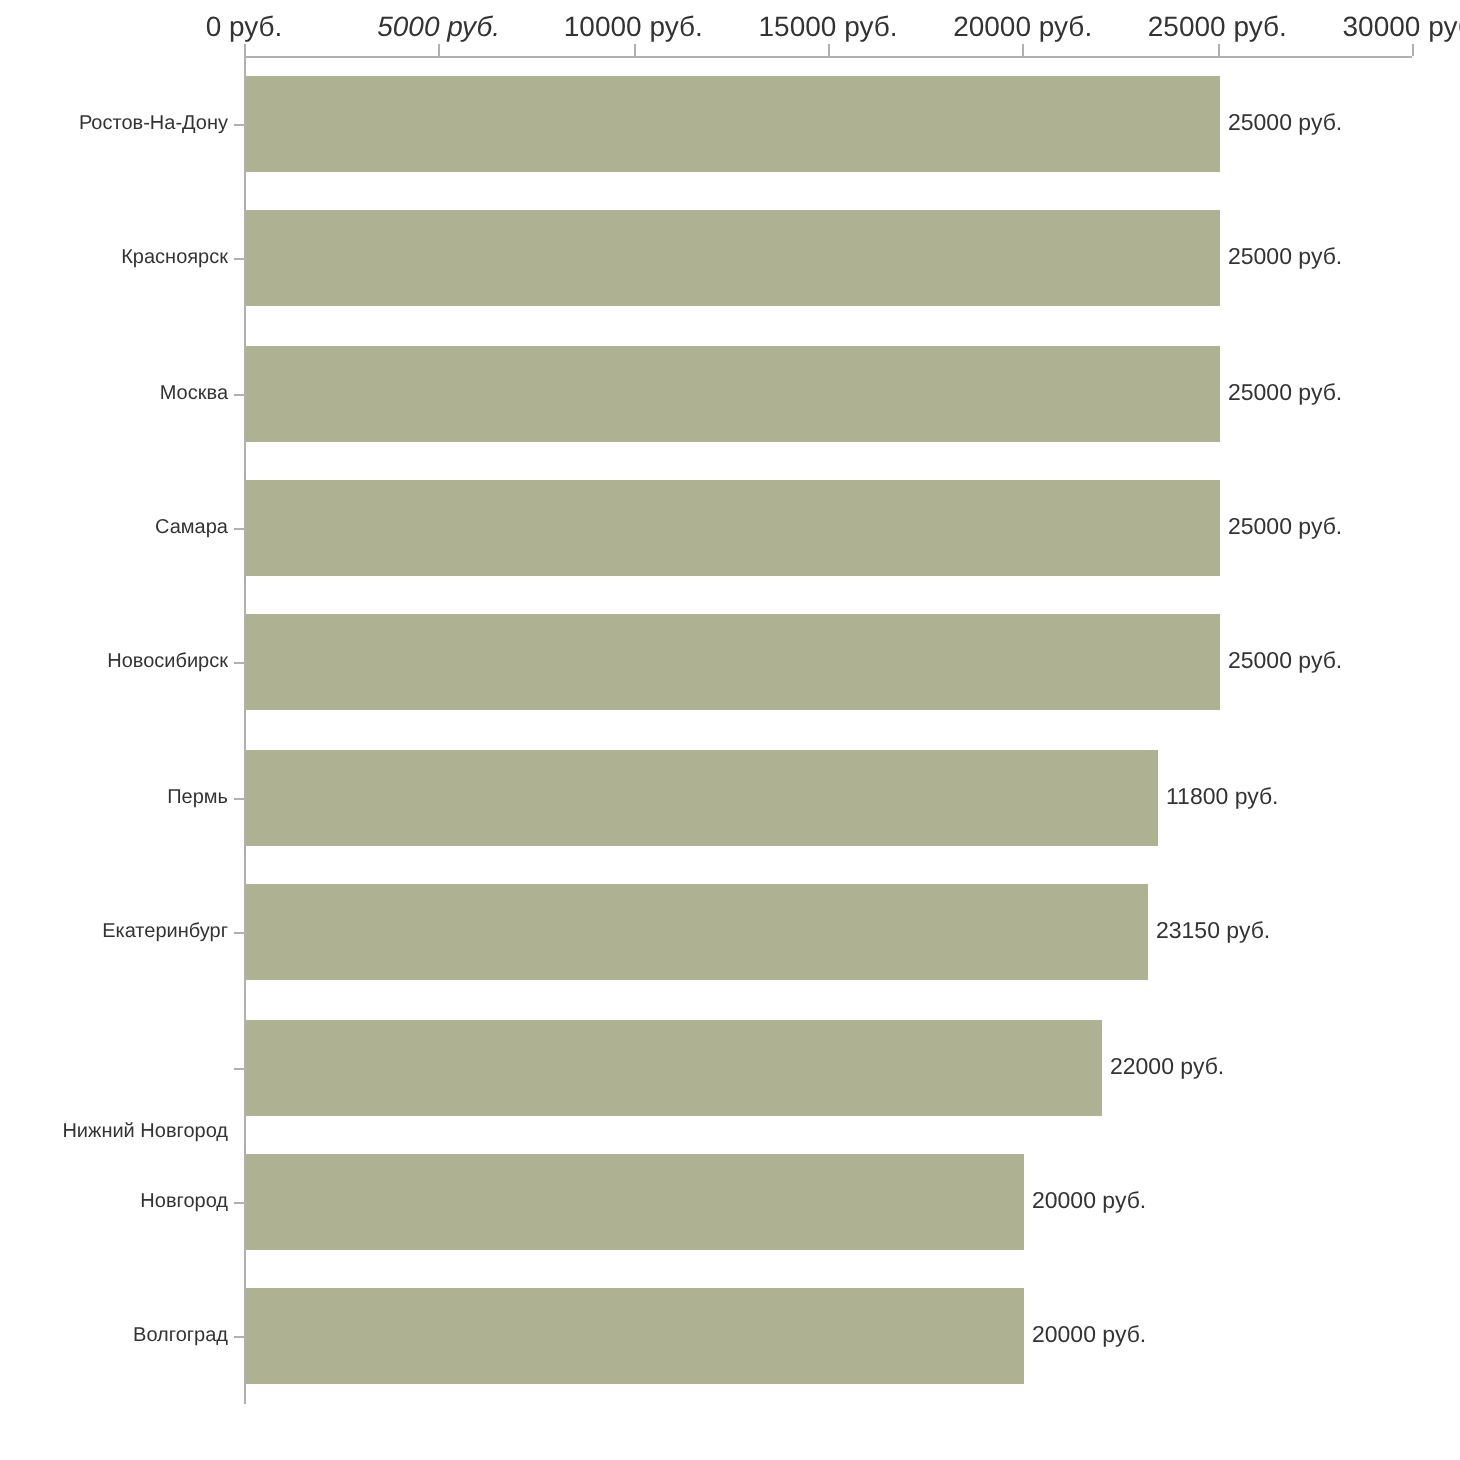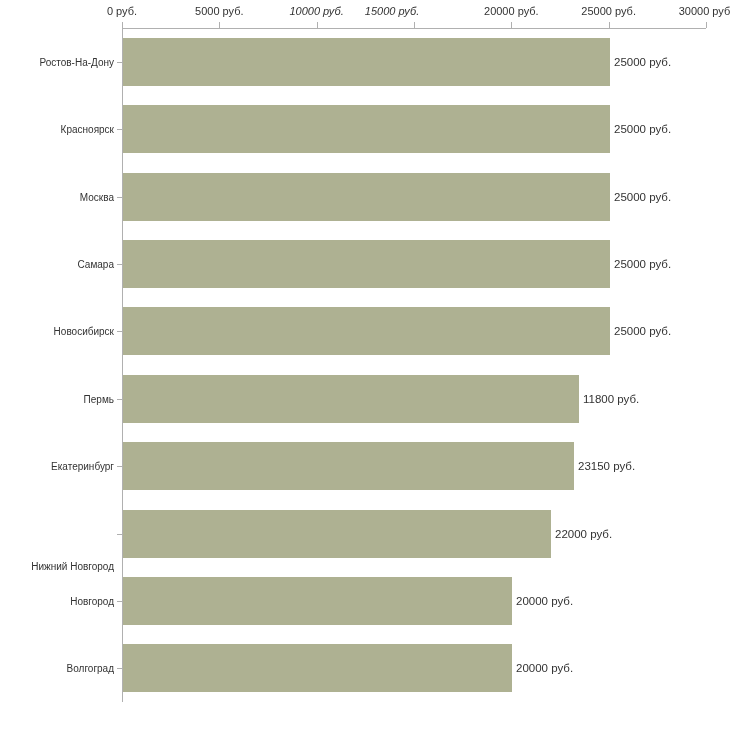--- a/index.html
+++ b/index.html
@@ -37,21 +37,21 @@
   .tick-mark {
     position: absolute;
     top: 22px;
     width: 1px;
     height: 6px;
     background: #b0b0b0;
   }
   .x-tick-label {
     position: absolute;
     top: 5px;
-    font-size: 11px;
+    font-size: 14px;
     color: #333333;
     white-space: nowrap;
     transform: translateX(-50%);
     text-align: center;
   }
   .y-tick-mark {
     position: absolute;
     left: 117px;
     width: 5px;
     height: 1px;
@@ -89,25 +89,25 @@
 
 <div id="chart-root">
 
   <div class="axis-line" id="x-axis-line"></div>
   <div class="axis-line" id="y-axis-line"></div>
 
   <div id="x-ticks">
       <div class="tick-mark" style="left: 122px;"></div>
       <div class="x-tick-label" style="left: 122px;">0 руб.</div>
       <div class="tick-mark" style="left: 219.333px;"></div>
-      <div class="x-tick-label" style="left: 219.333px;">5000 руб.</div>
+      <div class="x-tick-label" style="left: 219.333px; font-style: italic;">5000 руб.</div>
       <div class="tick-mark" style="left: 316.667px;"></div>
-      <div class="x-tick-label" style="left: 316.667px; font-style: italic;">10000 руб.</div>
+      <div class="x-tick-label" style="left: 316.667px;">10000 руб.</div>
       <div class="tick-mark" style="left: 414px;"></div>
-      <div class="x-tick-label" style="left: 392px; font-style: italic;">15000 руб.</div>
+      <div class="x-tick-label" style="left: 414px;">15000 руб.</div>
       <div class="tick-mark" style="left: 511.333px;"></div>
       <div class="x-tick-label" style="left: 511.333px;">20000 руб.</div>
       <div class="tick-mark" style="left: 608.667px;"></div>
       <div class="x-tick-label" style="left: 608.667px;">25000 руб.</div>
       <div class="tick-mark" style="left: 706px;"></div>
       <div class="x-tick-label" style="left: 706px;">30000 руб.</div>
     </div>
   <div id="y-ticks">
       <div class="y-tick-mark" style="top: 62px;"></div>
       <div class="y-tick-mark" style="top: 129px;"></div>

